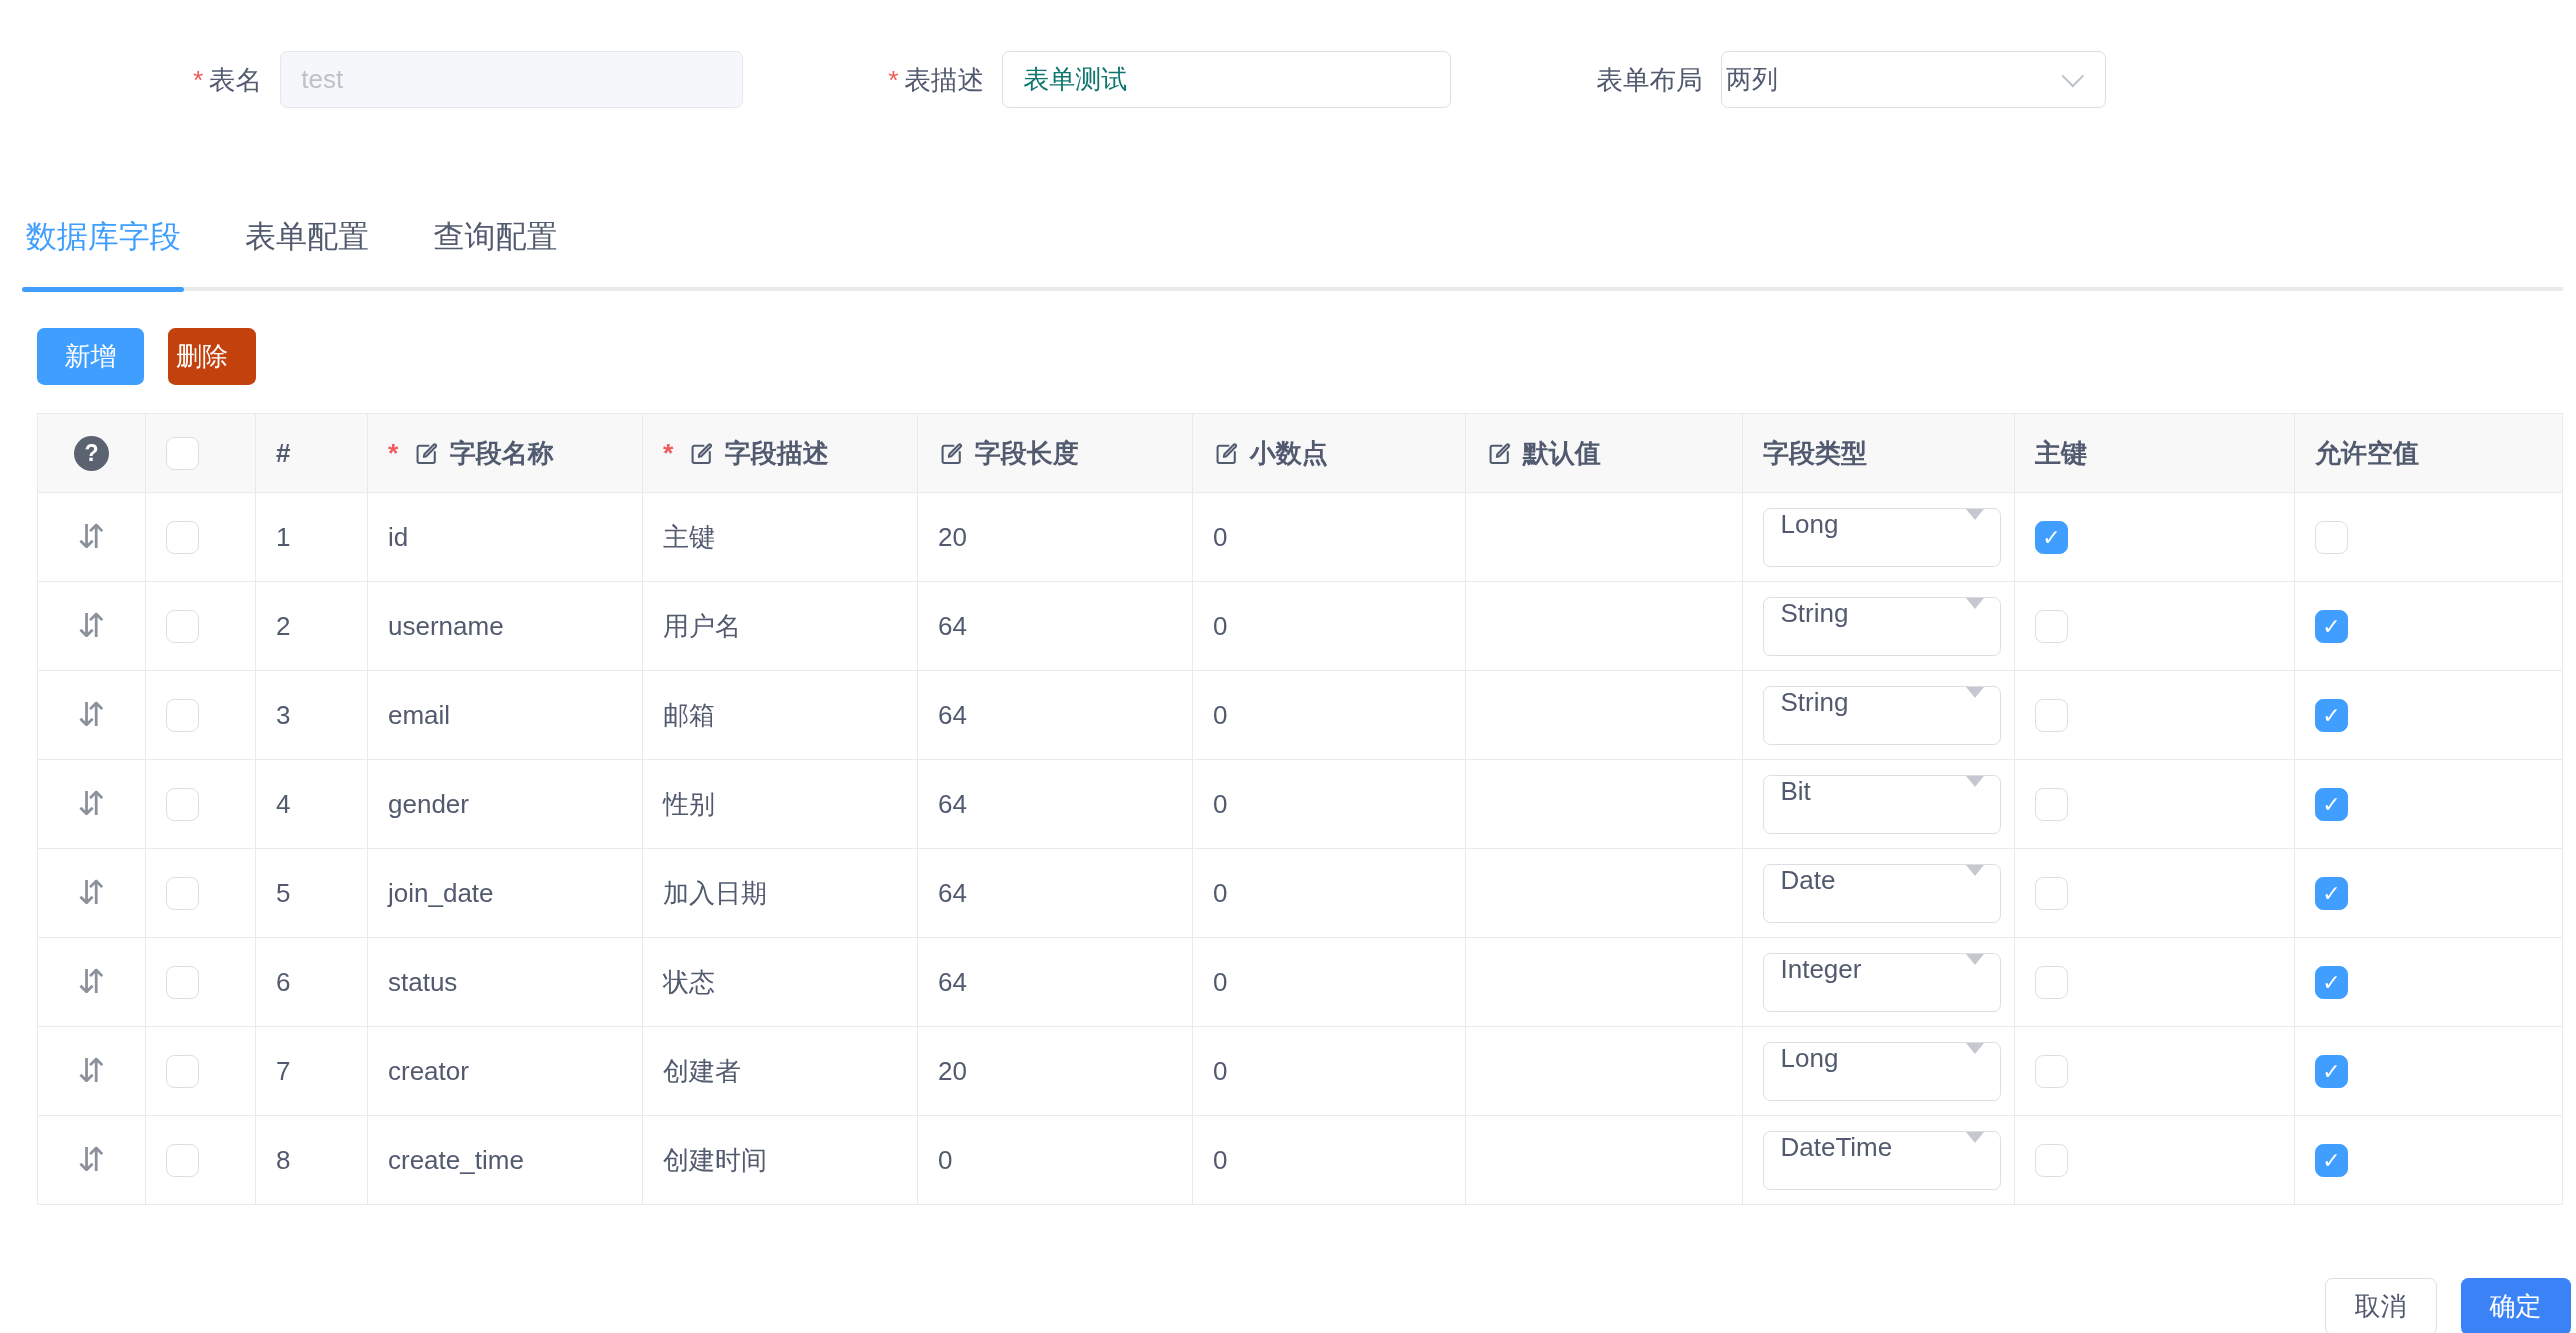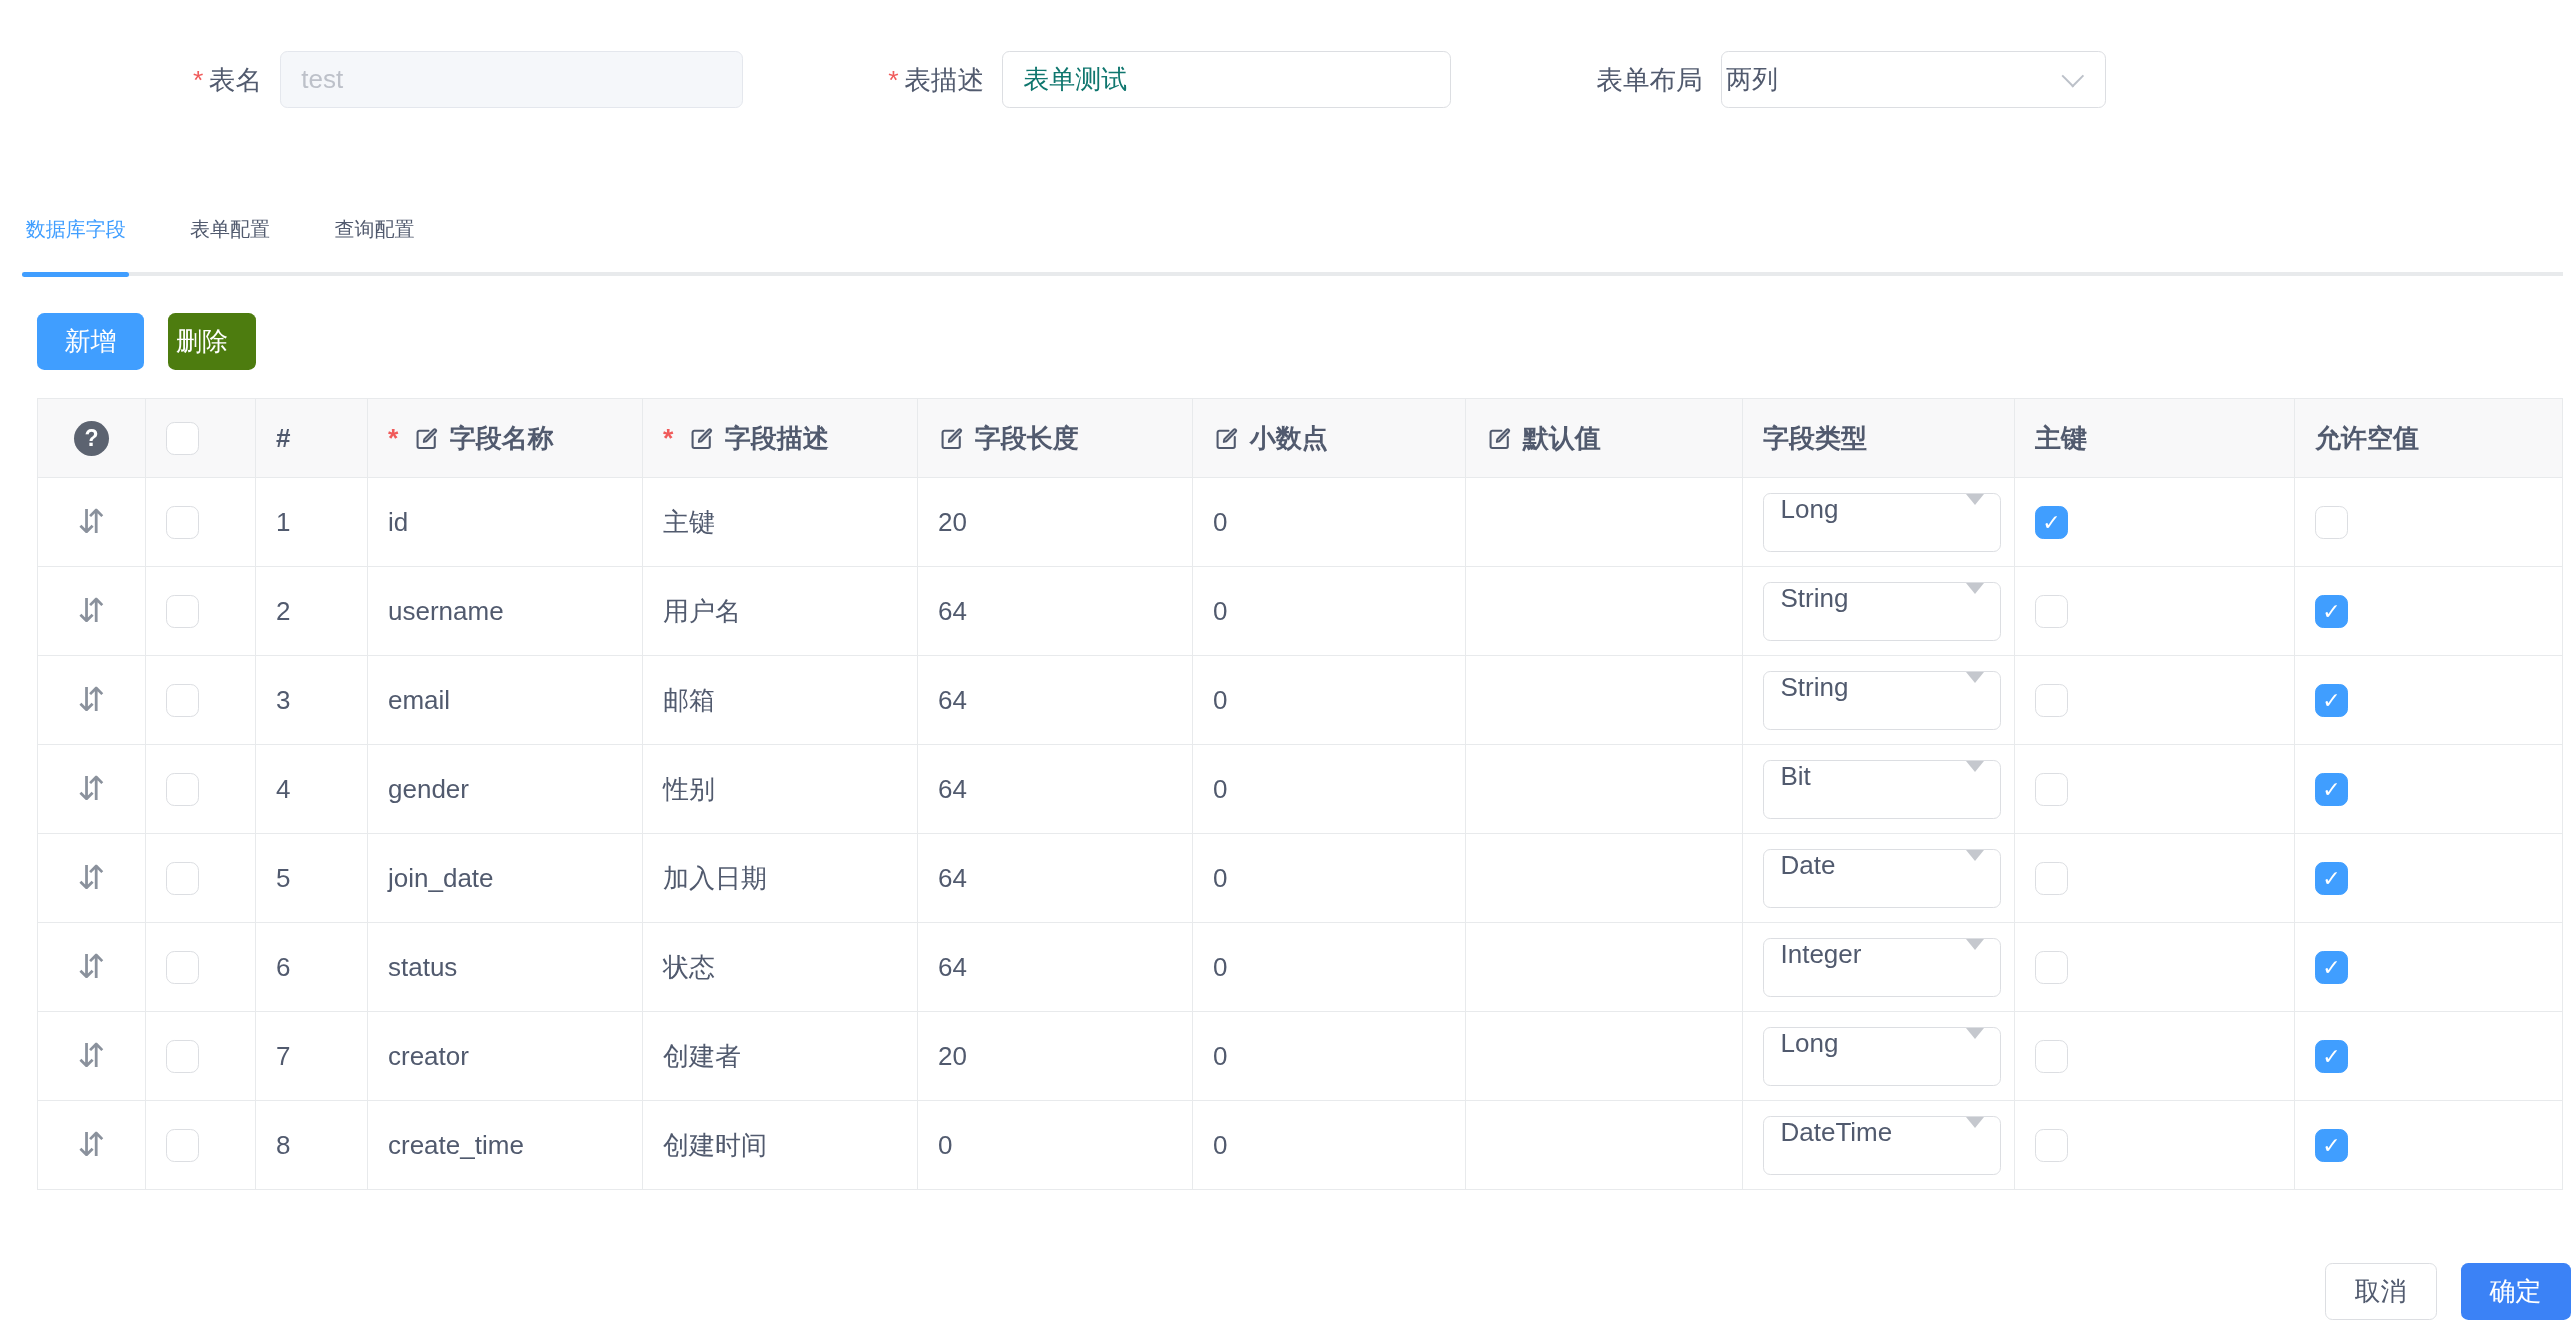--- a/index.html
+++ b/index.html
@@ -29,36 +29,36 @@
     display:flex; align-items:center; justify-content:space-between;
     padding:0 24px 0 4px; background:#fff; cursor:pointer;
   }
   .chevron {
     width:15.6px; height:15.6px; border-right:2.8px solid #bcc1c9; border-bottom:2.8px solid #bcc1c9;
     transform:rotate(45deg); margin-top:-7.3px;
   }
 
   
   .tabs { display:flex; margin:108px 13px 0 22px; border-bottom:4.6px solid #e8eaec; }
-  .tab { font-size:20px; color:#515a6e; padding:0 3.7px 29px 3.7px; margin-right:57px; position:relative; cursor:pointer; }
+  .tab { font-size:31px; color:#515a6e; padding:0 3.7px 29px 3.7px; margin-right:57px; position:relative; cursor:pointer; }
   .tab.active { color:#409eff; }
   .tab.active::after {
     content:""; position:absolute; left:0; right:0; bottom:-4.6px; height:4.6px;
     background:#409eff; border-radius:2.8px;
   }
 
   
   .toolbar { margin:37px 37px 0; display:flex; gap:24px; }
   .btn {
     height:57px; padding:0 27.5px; border-radius:7.3px; border:none; cursor:pointer;
     font-size:26px; font-family:inherit; display:inline-flex; align-items:center; justify-content:center;
     color:#fff;
   }
   .btn-add { background:#409eff; }
-  .btn-del { background:#4d7c0f;padding-left:8px; }
+  .btn-del { background:#c2410c;padding-left:8px; }
 
   
   table.grid {
     width:2526px; margin:28.4px 37px 0; border-collapse:collapse; table-layout:fixed;
     font-size:26px;
   }
   .grid th, .grid td { border:0.9px solid #e8eaec; padding:0 0 0 20px; text-align:left; overflow:hidden; }
   .grid th { background:#f8f8f9; height:79px; font-weight:bold; color:#515a6e; }
   .grid td { height:89px; background:#fff; color:#515a6e; }
   .grid th.center, .grid td.center { text-align:center; padding-left:0; }

